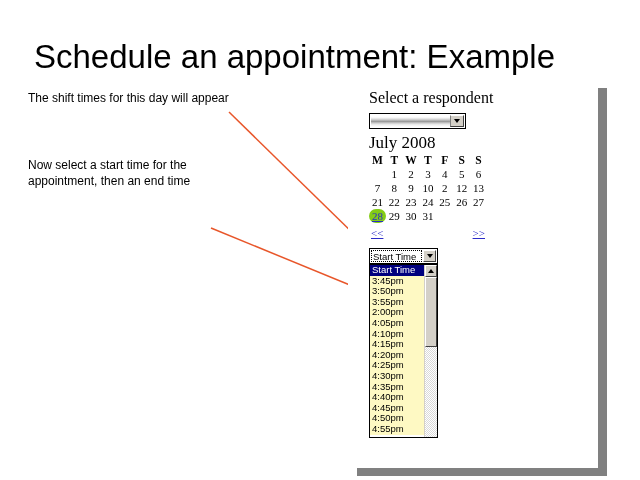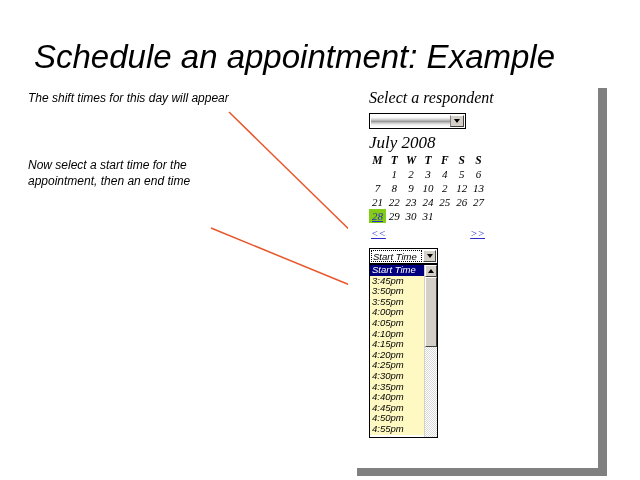--- a/index.html
+++ b/index.html
@@ -7,21 +7,20 @@
     padding: 0;
     background: #ffffff;
   }
   #slide {
     position: relative;
     width: 640px;
     height: 480px;
     background: #ffffff;
     overflow: hidden;
     font-family: "Liberation Sans", sans-serif;
-    font-style: italic;
   }
 
   
   #slide-title {
     position: absolute;
     left: 34px;
     top: 38px;
     font-family: "Liberation Sans", sans-serif;
     font-size: 33px;
     font-weight: normal;
@@ -163,20 +162,21 @@
     text-align: center;
     font-size: 11px;
     padding: 1px 0px;
     width: 16px;
     height: 12px;
   }
   #calendar td.sel {
     background: #84cc16;
     color: #2b2bc8;
     text-decoration: underline;
+    border-radius: 7px;
   }
   #cal-nav {
     position: relative;
     width: 118px;
     margin-top: 4px;
     height: 13px;
   }
   #cal-nav a {
     position: absolute;
     color: #2b2bc8;
@@ -411,21 +411,21 @@
           <span class="tri"></span>
         </div>
       </div>
 
       <div id="starttime-list">
         <div id="starttime-options">
           <div class="opt sel">Start Time</div>
           <div class="opt">3:45pm</div>
           <div class="opt">3:50pm</div>
           <div class="opt">3:55pm</div>
-          <div class="opt">4:00pm</div>
+          <div class="opt">2:00pm</div>
           <div class="opt">4:05pm</div>
           <div class="opt">4:10pm</div>
           <div class="opt">4:15pm</div>
           <div class="opt">4:20pm</div>
           <div class="opt">4:25pm</div>
           <div class="opt">4:30pm</div>
           <div class="opt">4:35pm</div>
           <div class="opt">4:40pm</div>
           <div class="opt">4:45pm</div>
           <div class="opt">4:50pm</div>

